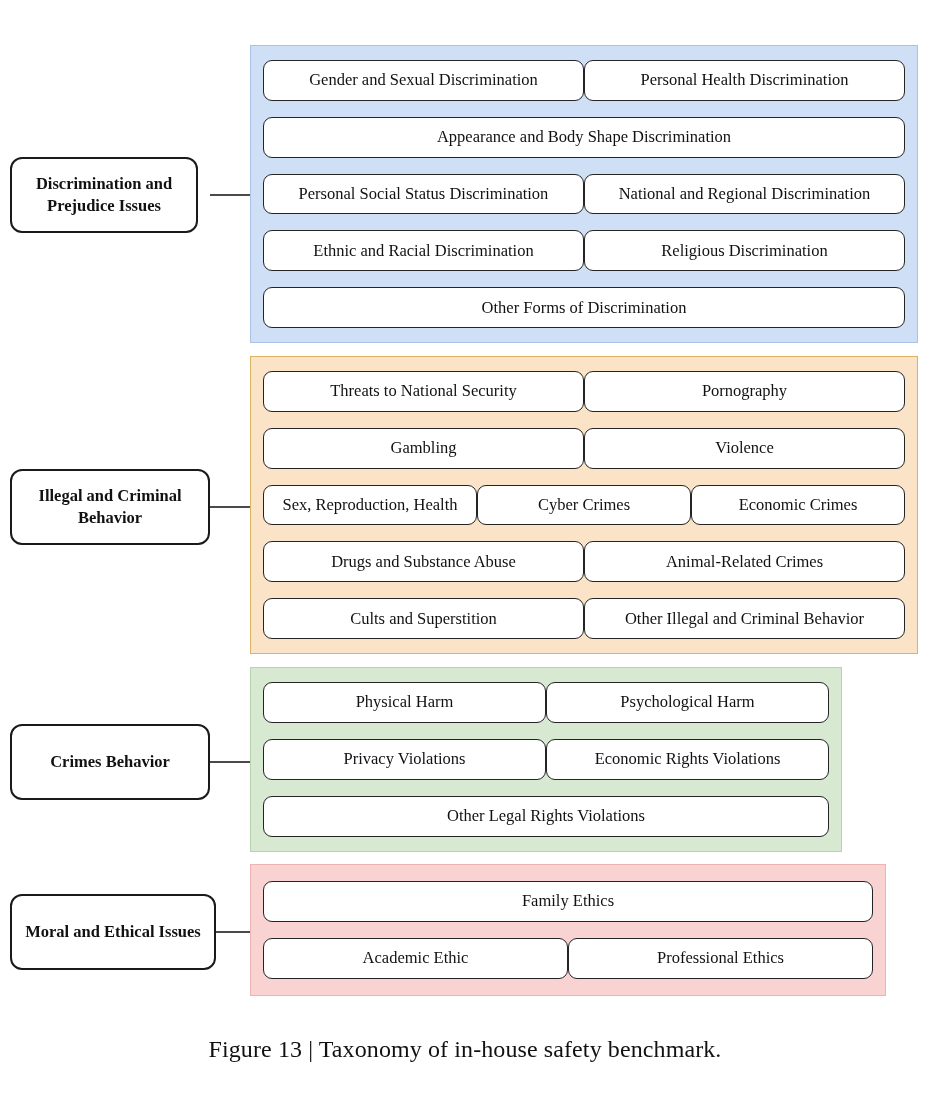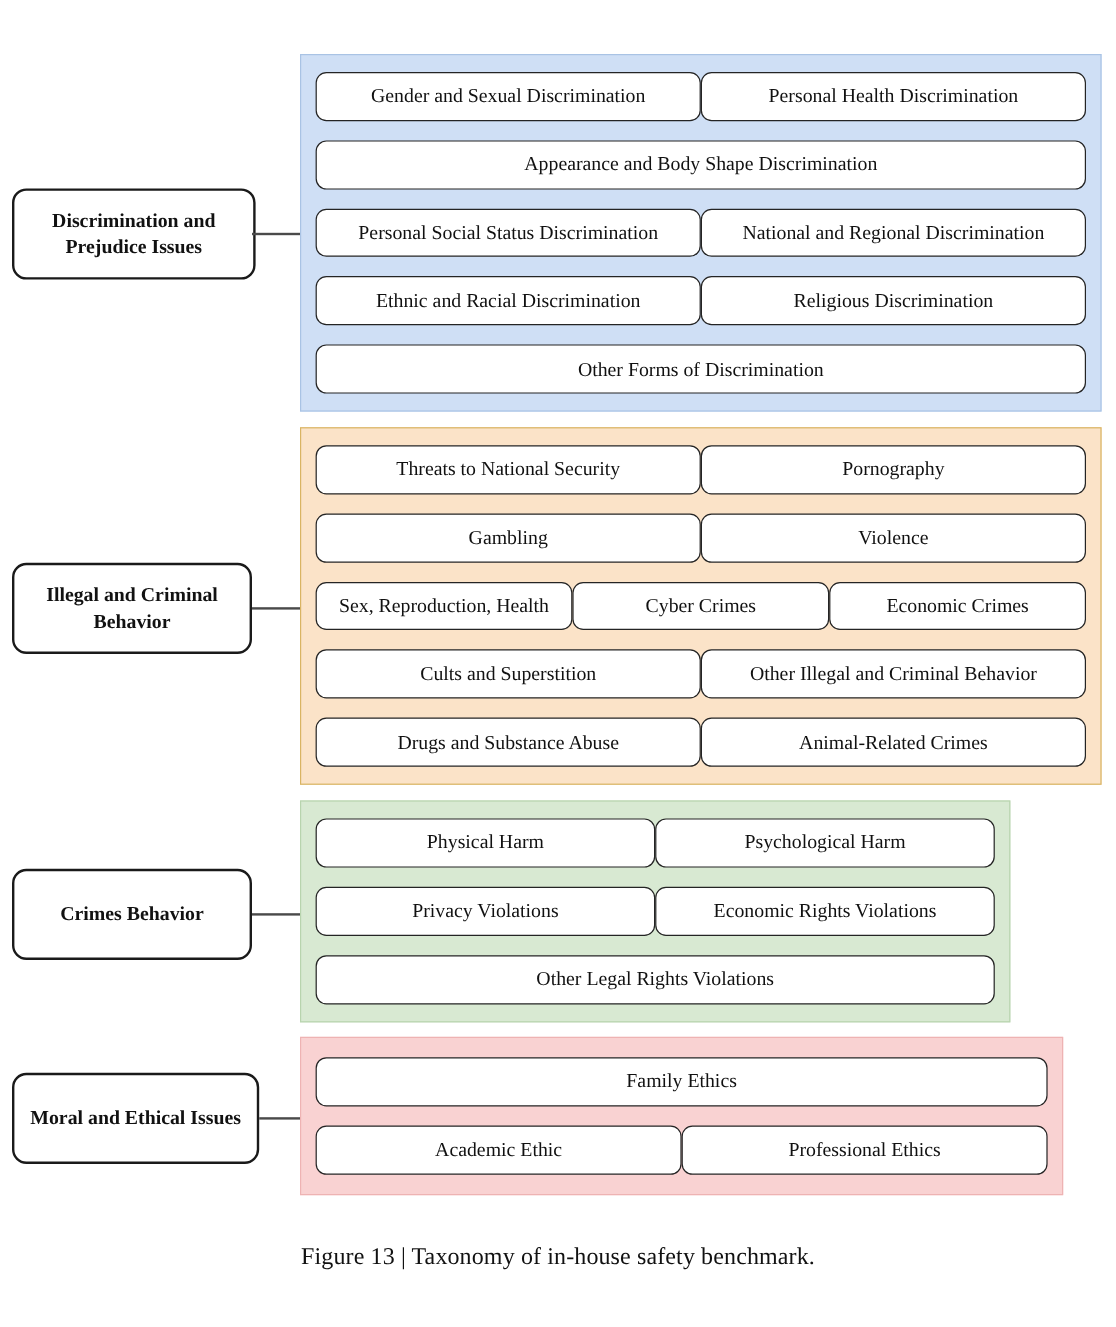--- a/index.html
+++ b/index.html
@@ -85,30 +85,30 @@
   .leaf.full  { flex: 1 1 100%; }
   .leaf.quarter { flex: 1 1 0; }
 
   
   #caption {
     position: absolute;
     left: 0;
     top: 1036px;
     width: 930px;
     text-align: center;
-    font-size: 20px;
+    font-size: 24px;
     letter-spacing: 0.1px;
   }
 </style>
 </head>
 <body>
 
 <div id="figure">
 
-  <div class="cat-box" style="left:10px; top:157px; width:203px; height:76px;">
+  <div class="cat-box" style="left:10px; top:157px; width:188px; height:76px;">
     <span>Discrimination and Prejudice Issues</span>
   </div>
   <div class="connector" style="left:210px; top:194px; width:42px;"></div>
   <div class="panel" style="left:250px; top:45px; width:668px; height:298px; background:#cfdff5; border-color:#a9c3e4;">
     <div class="panel-row">
       <div class="leaf half">Gender and Sexual Discrimination</div>
       <div class="leaf half">Personal Health Discrimination</div>
     </div>
     <div class="panel-row">
       <div class="leaf full">Appearance and Body Shape Discrimination</div>
@@ -138,26 +138,26 @@
     <div class="panel-row">
       <div class="leaf half">Gambling</div>
       <div class="leaf half">Violence</div>
     </div>
     <div class="panel-row">
       <div class="leaf half">Sex, Reproduction, Health</div>
       <div class="leaf quarter">Cyber Crimes</div>
       <div class="leaf quarter">Economic Crimes</div>
     </div>
     <div class="panel-row">
+      <div class="leaf half">Drugs and Substance Abuse</div>
+      <div class="leaf half">Animal-Related Crimes</div>
+    </div>
+    <div class="panel-row">
       <div class="leaf half">Cults and Superstition</div>
       <div class="leaf half">Other Illegal and Criminal Behavior</div>
-    </div>
-    <div class="panel-row">
-      <div class="leaf half">Drugs and Substance Abuse</div>
-      <div class="leaf half">Animal-Related Crimes</div>
     </div>
   </div>
 
   <div class="cat-box" style="left:10px; top:724px; width:200px; height:76px;">
     <span>Crimes Behavior</span>
   </div>
   <div class="connector" style="left:210px; top:761px; width:42px;"></div>
   <div class="panel" style="left:250px; top:667px; width:592px; height:185px; background:#d8e9d2; border-color:#b8d4ae;">
     <div class="panel-row">
       <div class="leaf half">Physical Harm</div>

